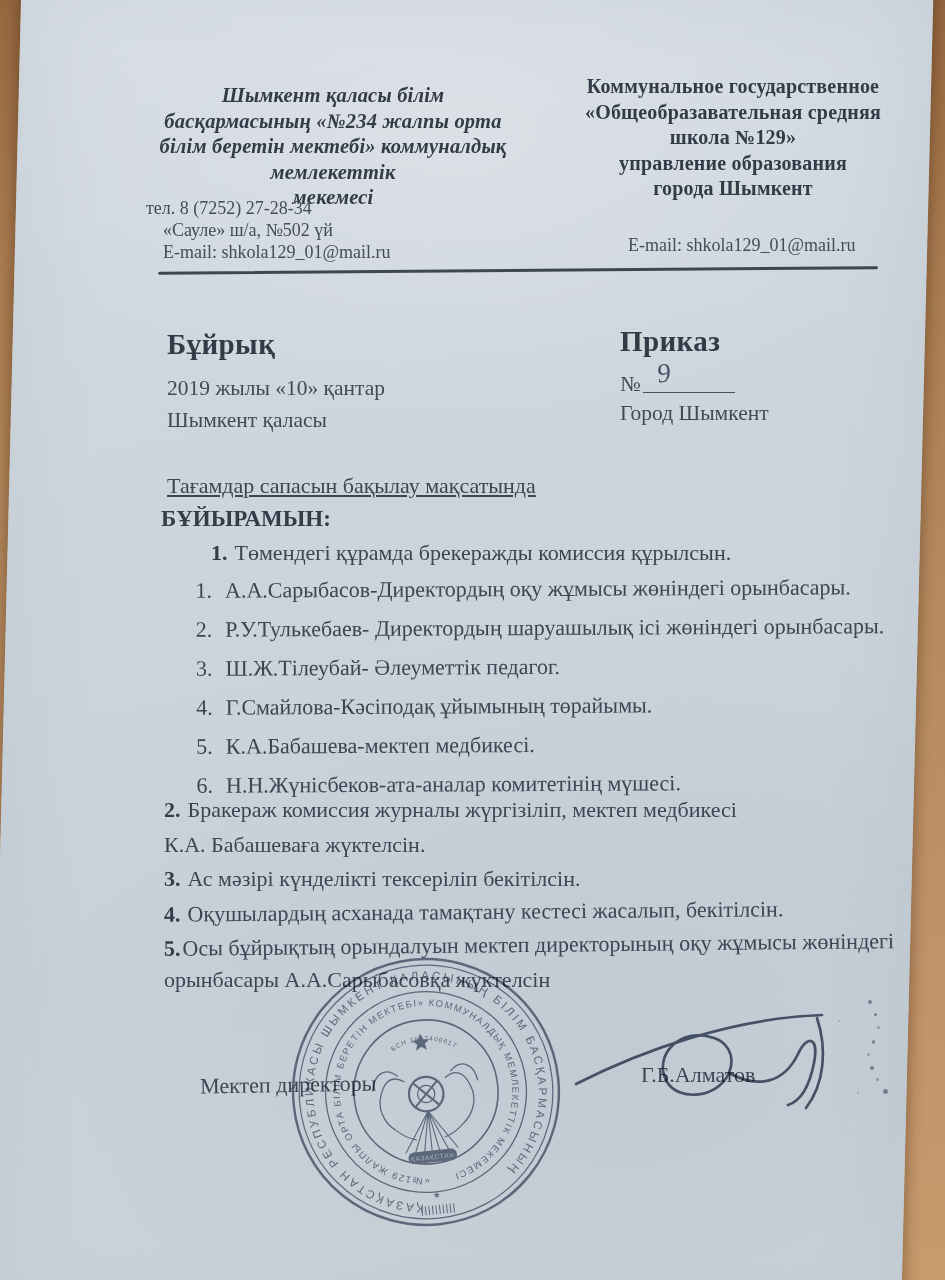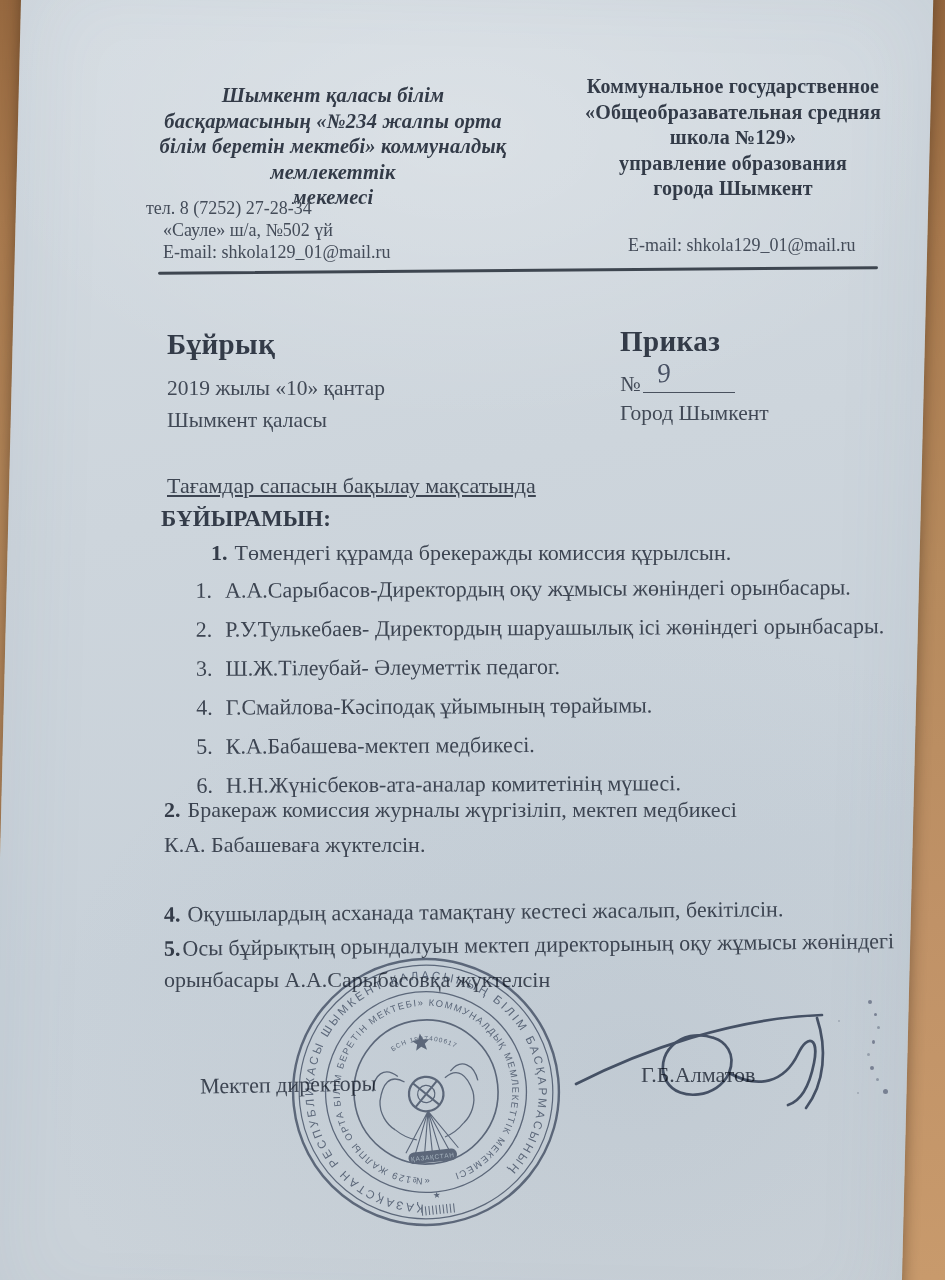--- a/index.html
+++ b/index.html
@@ -85,20 +85,21 @@
       <div class="bodyline" style="margin-bottom:13px;"><span style="margin-right:13px;">1.</span><span>А.А.Сарыбасов-Директордың оқу жұмысы жөніндегі орынбасары.</span></div>
       <div class="bodyline" style="margin-bottom:13px;"><span style="margin-right:13px;">2.</span><span>Р.У.Тулькебаев- Директордың шаруашылық ісі жөніндегі орынбасары.</span></div>
       <div class="bodyline" style="margin-bottom:13px;"><span style="margin-right:13px;">3.</span><span>Ш.Ж.Тілеубай- Әлеуметтік педагог.</span></div>
       <div class="bodyline" style="margin-bottom:13px;"><span style="margin-right:13px;">4.</span><span>Г.Смайлова-Кәсіподақ ұйымының төрайымы.</span></div>
       <div class="bodyline" style="margin-bottom:13px;"><span style="margin-right:13px;">5.</span><span>К.А.Бабашева-мектеп медбикесі.</span></div>
       <div class="bodyline"><span style="margin-right:13px;">6.</span><span>Н.Н.Жүнісбеков-ата-аналар комитетінің мүшесі.</span></div>
     </div>
 
     <div class="abs bodyline" style="left:164px;top:797px;"><b class="num">2.</b><span>Бракераж комиссия журналы жүргізіліп, мектеп медбикесі</span></div>
     <div class="abs bodyline" style="left:164px;top:832px;">К.А. Бабашеваға жүктелсін.</div>
+    <div class="abs bodyline" style="left:164px;top:866px;"><b class="num">3.</b><span>Ас мәзірі күнделікті тексеріліп бекітілсін.</span></div>
     <div class="abs bodyline" style="left:164px;top:899px;transform:rotate(-0.5deg);"><b class="num">4.</b><span>Оқушылардың асханада тамақтану кестесі жасалып, бекітілсін.</span></div>
     <div class="abs bodyline" style="left:164px;top:932px;transform:rotate(-0.6deg);"><b class="num" style="margin-right:2px;">5.</b><span>Осы бұйрықтың орындалуын мектеп директорының оқу жұмысы жөніндегі</span></div>
     <div class="abs bodyline" style="left:164px;top:967px;">орынбасары А.А.Сарыбасовқа жүктелсін</div>
 
     <div class="abs bodyline" style="left:200px;top:1072px;transform:rotate(-1deg);">Мектеп директоры</div>
     <div class="abs bodyline" style="left:617px;top:1062px;margin-left:24px;">Г.Б.Алматов</div>
 
     <svg class="stamp" viewBox="0 0 276 276">
       <g stroke="#5f6a7e" fill="none">
         <circle cx="138" cy="138" r="131" stroke-width="2.4"></circle>

